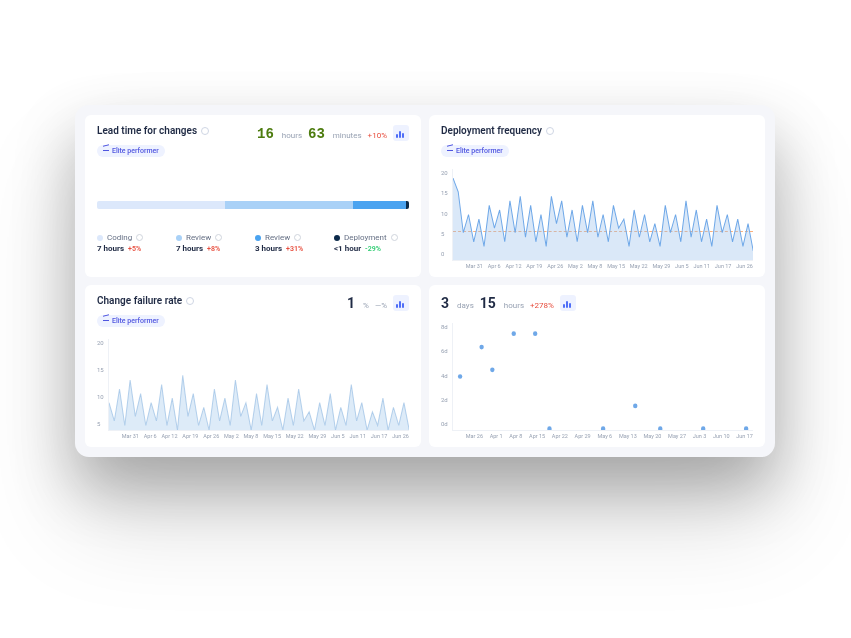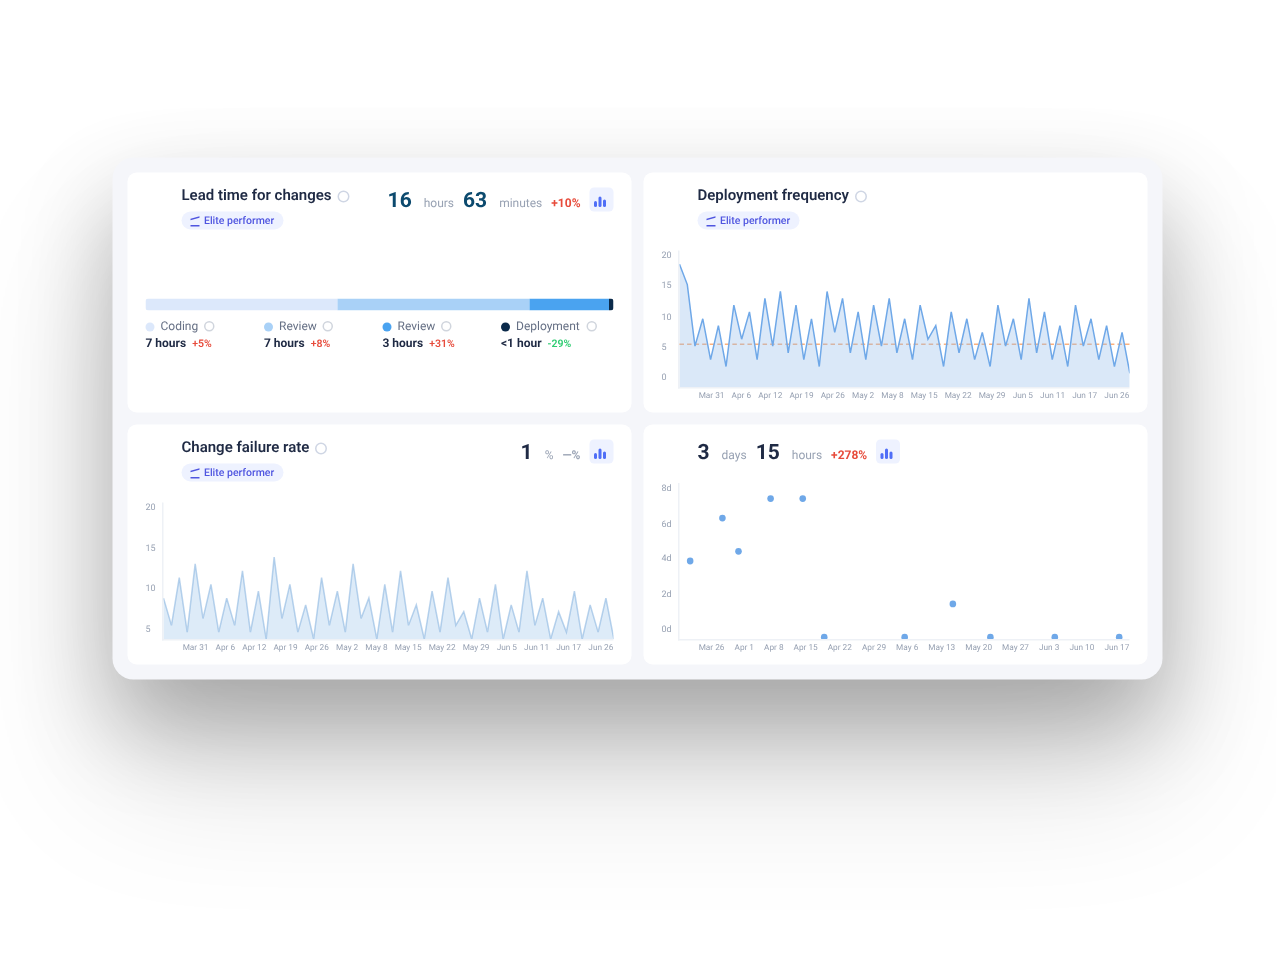--- a/index.html
+++ b/index.html
@@ -29,58 +29,57 @@
     border-radius: 6px;
     padding: 10px 12px 8px 12px;
     display: flex;
     flex-direction: column;
   }
   .panel-header {
     display: flex;
     justify-content: space-between;
     align-items: flex-start;
     margin-bottom: 4px;
-    margin-left: 24px;
   }
   .title-row { display: flex; align-items: center; gap: 4px; }
   .title {
     font-size: 10px;
     font-weight: 600;
     color: #1f2a44;
   }
   .info-icon {
     width: 8px; height: 8px;
     border: 1px solid #cfd6e4;
     border-radius: 50%;
     display: inline-block;
     position: relative;
   }
   .metric-row { display: flex; align-items: baseline; gap: 6px; }
-  .metric-val { font-size: 14px; font-weight: 700; color: #0c4a6e; }
+  .metric-val { font-size: 14px; font-weight: 700; color: #4d7c0f; font-family: Liberation Mono, monospace; }
   .metric-unit { font-size: 8px; color: #98a2b3; margin-left: 2px; }
   .metric-big { font-size: 14px; font-weight: 700; color: #1f2a44; }
-  .delta { font-size: 8px; font-weight: 700; }
+  .delta { font-size: 8px; font-weight: 400; }
   .delta.pos { color: #e74c3c; }
   .icon-btn {
     width: 16px; height: 16px;
     background: #eef2ff;
     border-radius: 3px;
     display: flex; align-items: center; justify-content: center;
   }
   .bar-chart-icon {
     width: 10px; height: 10px;
     display: flex; align-items: flex-end; gap: 1px;
   }
   .bar-chart-icon span { width: 2px; background: #4f6ef7; border-radius: 1px; }
   .bar-chart-icon span:nth-child(1){height:4px}
   .bar-chart-icon span:nth-child(2){height:7px}
   .bar-chart-icon span:nth-child(3){height:5px}
 
   .badge {
-    display: inline-flex; align-items: flex-end; gap: 3px;
+    display: inline-flex; align-items: flex-start; gap: 3px;
     background: #eef2ff;
     color: #4f55e0;
     font-size: 7px;
     font-weight: 500;
     padding: 2px 6px;
     border-radius: 8px;
     margin-top: 4px;
     width: fit-content;
   }
   .badge.medium { color: #d97706; background: #fef3e2; }
@@ -99,21 +98,21 @@
   
   .stack-area { margin-top: 40px; }
   .stack-bar {
     display: flex; height: 8px; width: 100%;
     border-radius: 2px; overflow: hidden;
   }
   .stack-seg { height: 100%; }
   .legend-row {
     display: grid;
     grid-template-columns: repeat(4, 1fr);
-    margin-top: 6px;
+    margin-top: 24px;
     gap: 4px;
   }
   .legend-item { display: flex; flex-direction: column; gap: 2px; }
   .legend-top { display: flex; align-items: center; gap: 4px; }
   .dot { width: 6px; height: 6px; border-radius: 50%; }
   .legend-label { font-size: 8px; color: #667085; }
   .legend-info { width:7px;height:7px;border:1px solid #d0d5dd;border-radius:50%; }
   .legend-bot { display: flex; align-items: baseline; gap: 4px; }
   .legend-val { font-size: 8px; color: #1f2a44; font-weight: 700; }
   .legend-delta { font-size: 7px; font-weight: 600; }

